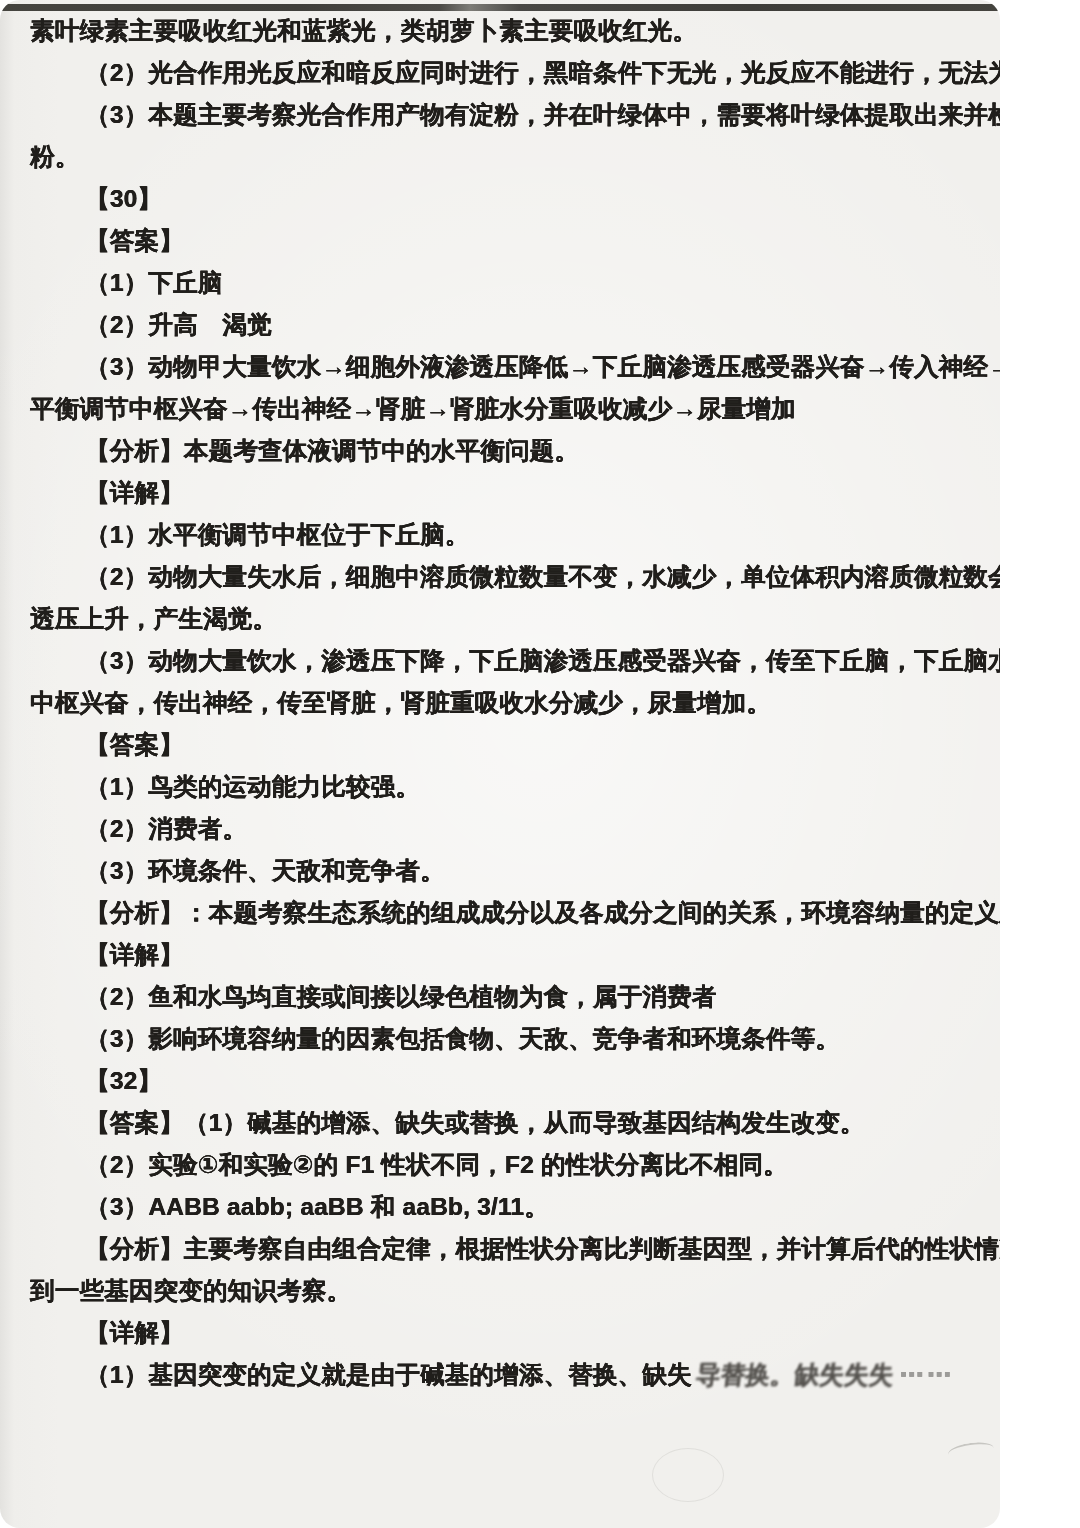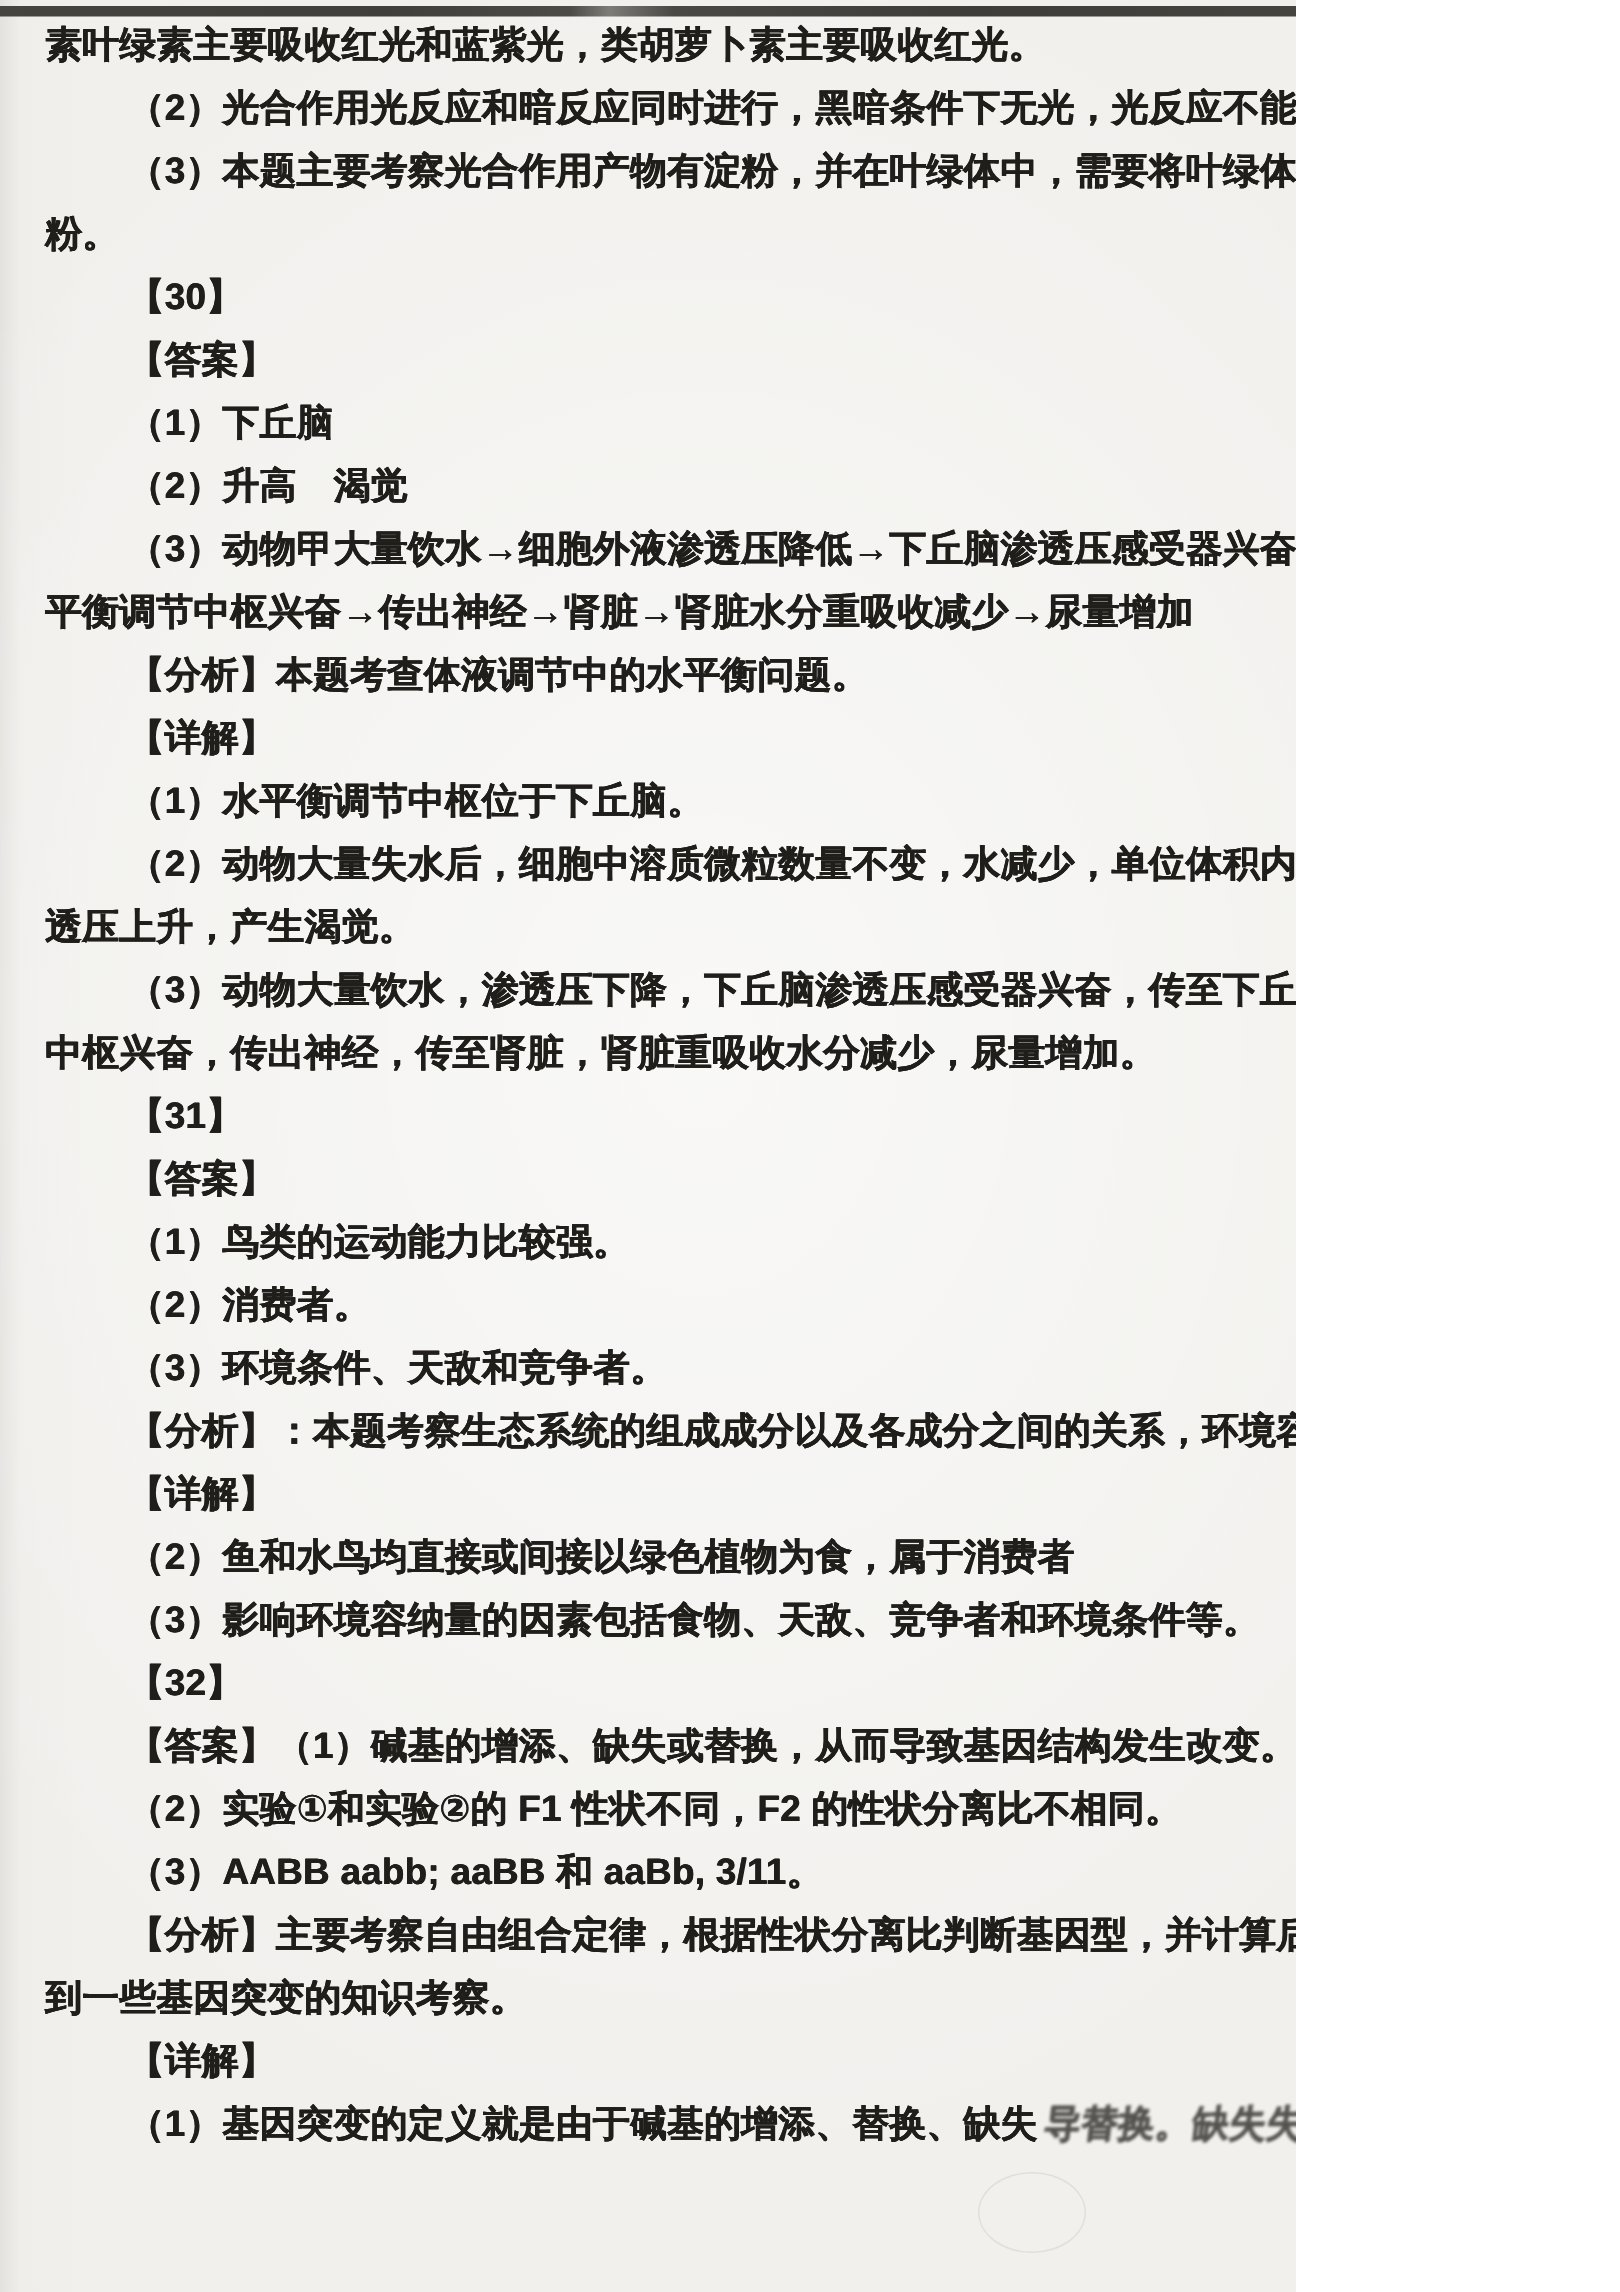--- a/index.html
+++ b/index.html
@@ -1,28 +1,29 @@
 <!DOCTYPE html>
 <html><head>
 <meta charset="utf-8">
 <style>
   html, body { margin: 0; padding: 0; }
   body { width: 1080px; height: 1528px; overflow: hidden; }
 
   .page {
     position: relative;
-    width: 864px;
+    width: 1000px;
     height: 1528px;
     background:
       radial-gradient(ellipse 900px 1100px at 54% 46%, rgba(255,255,255,0.55), rgba(255,255,255,0) 70%),
       linear-gradient(90deg, #e3e2df 0px, #efeeeb 14px, #f1f0ed 60px, #f1f0ed 1020px, #eceae7 1060px, #e9e7e4 1080px);
     background-color: #f0efec;
     font-family: "Liberation Sans", "DejaVu Sans", sans-serif;
     font-weight: 700;
     overflow: hidden;
+    border-radius: 20px;
   }
 
   .top-rule {
     position: absolute;
     top: 4px; left: 0;
     width: 100%; height: 7px;
     background: linear-gradient(90deg,
       #45443f 0%, #403f3b 30%, #4c4b47 44%,
       #7d7c77 47%, #494845 52%, #3e3d39 75%, #45443f 100%);
   }
@@ -85,21 +86,20 @@
       <div class="line indent"><span>（2）升高　渴觉</span></div>
       <div class="line indent"><span>（3）动物甲大量饮水→细胞外液渗透压降低→下丘脑渗透压感受器兴奋→传入神经→下丘脑水</span></div>
       <div class="line"><span>平衡调节中枢兴奋→传出神经→肾脏→肾脏水分重吸收减少→尿量增加</span></div>
       <div class="line indent"><span>【分析】本题考查体液调节中的水平衡问题。</span></div>
       <div class="line indent"><span>【详解】</span></div>
       <div class="line indent"><span>（1）水平衡调节中枢位于下丘脑。</span></div>
       <div class="line indent"><span>（2）动物大量失水后，细胞中溶质微粒数量不变，水减少，单位体积内溶质微粒数会升高，渗</span></div>
       <div class="line"><span>透压上升，产生渴觉。</span></div>
       <div class="line indent"><span>（3）动物大量饮水，渗透压下降，下丘脑渗透压感受器兴奋，传至下丘脑，下丘脑水平衡调节</span></div>
       <div class="line"><span>中枢兴奋，传出神经，传至肾脏，肾脏重吸收水分减少，尿量增加。</span></div>
-      <div class="line indent"><span>【31】</span></div>
       <div class="line indent"><span>【答案】</span></div>
       <div class="line indent"><span>（1）鸟类的运动能力比较强。</span></div>
       <div class="line indent"><span>（2）消费者。</span></div>
       <div class="line indent"><span>（3）环境条件、天敌和竞争者。</span></div>
       <div class="line indent"><span>【分析】：本题考察生态系统的组成成分以及各成分之间的关系，环境容纳量的定义及影响因素</span></div>
       <div class="line indent"><span>【详解】</span></div>
       <div class="line indent"><span>（2）鱼和水鸟均直接或间接以绿色植物为食，属于消费者</span></div>
       <div class="line indent"><span>（3）影响环境容纳量的因素包括食物、天敌、竞争者和环境条件等。</span></div>
       <div class="line indent"><span>【32】</span></div>
       <div class="line indent"><span>【答案】（1）碱基的增添、缺失或替换，从而导致基因结构发生改变。</span></div>

